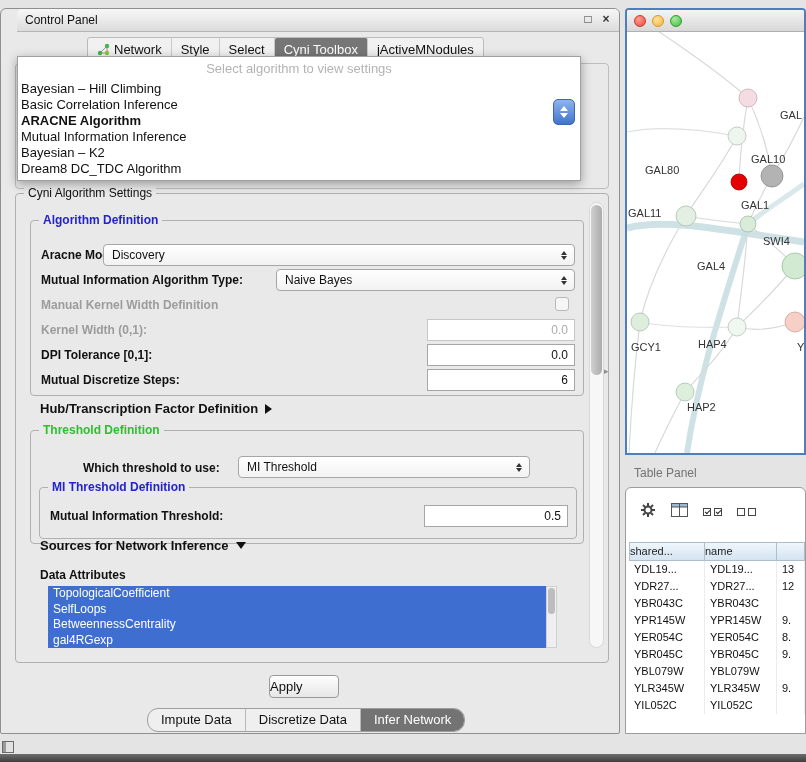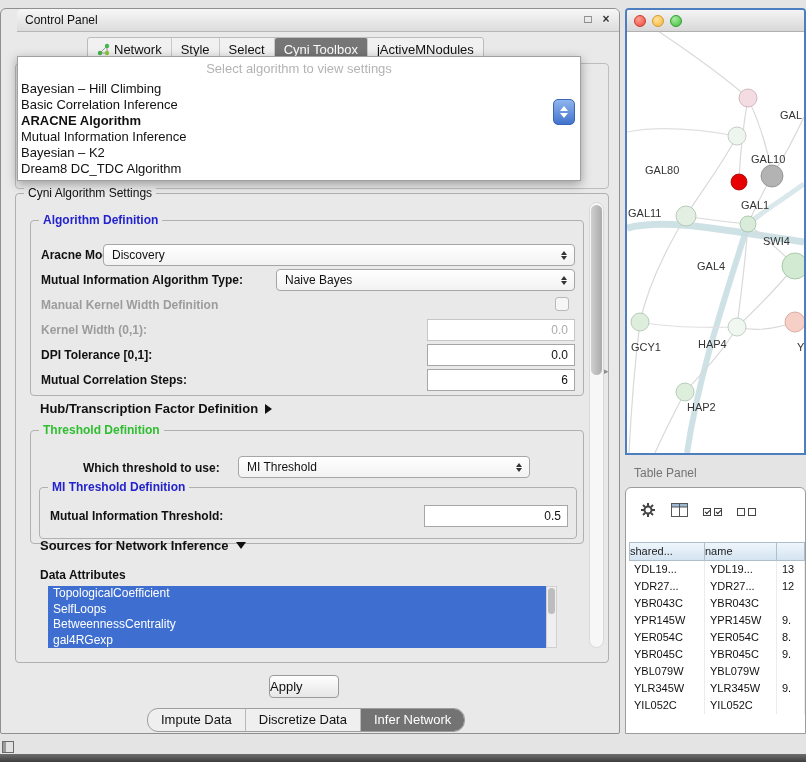--- a/index.html
+++ b/index.html
@@ -185,21 +185,21 @@
         <span class="lbl dis" style="left:10px;top:102px">Kernel Width (0,1):</span>
         <div class="field dis" style="left:396px;top:98px;width:148px;height:22px">
           <span>0.0</span>
         </div>
 
         <span class="lbl" style="left:10px;top:127px">DPI Tolerance [0,1]:</span>
         <div class="field" style="left:396px;top:123px;width:148px;height:22px">
           <span>0.0</span>
         </div>
 
-        <span class="lbl" style="left:10px;top:152px">Mutual Correlation Steps:</span>
+        <span class="lbl" style="left:10px;top:152px">Mutual Discretize Steps:</span>
         <div class="field" style="left:396px;top:148px;width:148px;height:22px">
           <span>6</span>
         </div>
       </div>
 
       <div class="row-flex" style="left:24px;top:207px">
         <span>Hub/Transcription Factor Definition</span>
         <span class="disc-right"></span>
       </div>
 

